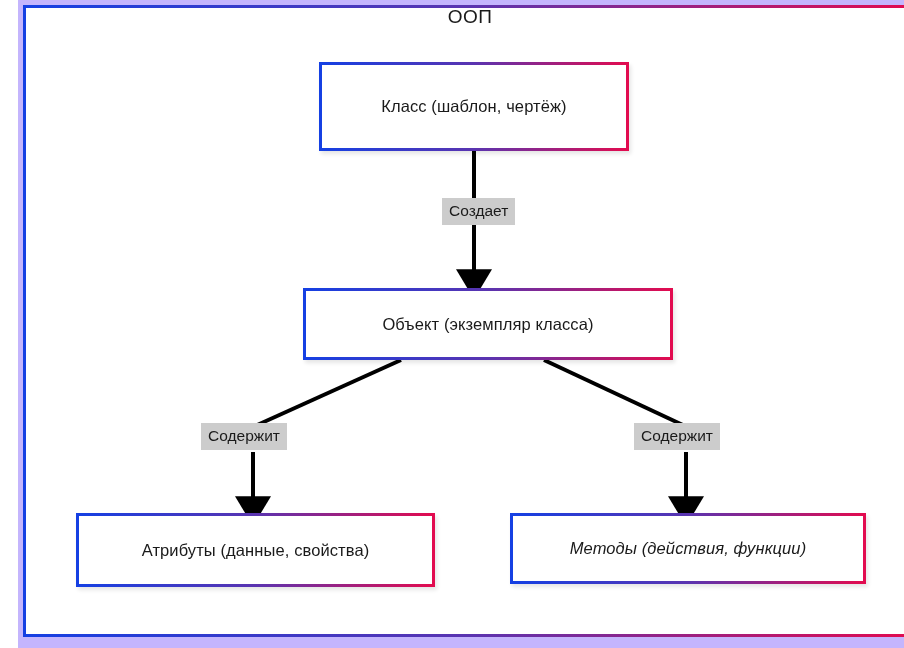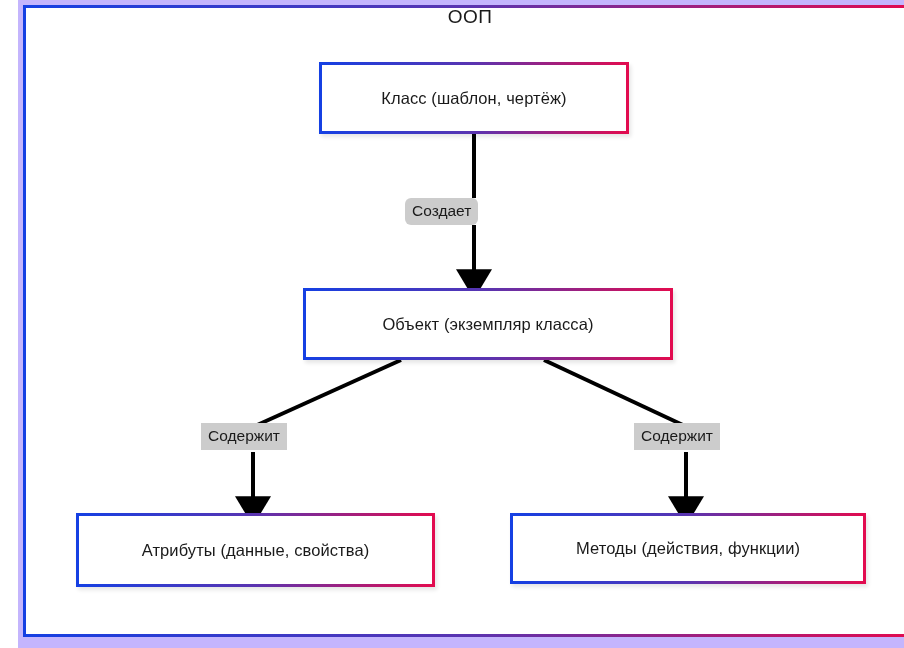--- a/index.html
+++ b/index.html
@@ -56,24 +56,24 @@
     justify-content: center;
     box-shadow: 2px 3px 4px rgba(0,0,0,0.10);
   }
   .node-label {
     font-size: 16.5px;
     color: #1a1a1a;
     white-space: nowrap;
     letter-spacing: 0.1px;
   }
 
-  #node-class   { left: 301px; top: 62px;  width: 310px; height: 72px; }
+  #node-class   { left: 301px; top: 62px;  width: 310px; height: 89px; }
   #node-object  { left: 285px; top: 288px; width: 370px; height: 72px; }
   #node-attrs   { left: 58px;  top: 513px; width: 359px; height: 74px; }
-  #node-methods { left: 492px; top: 513px; width: 356px; height: 71px; }
+  #node-methods { left: 492px; top: 513px; width: 356px; height: 71px; font-style: italic; }
 
   
   #connectors {
     position: absolute;
     left: 0;
     top: 0;
     width: 904px;
     height: 648px;
     pointer-events: none;
   }
@@ -81,21 +81,21 @@
   
   .edge-label {
     position: absolute;
     background: #cccccc;
     color: #1a1a1a;
     font-size: 15.5px;
     line-height: 1.0;
     padding: 5px 7px 6px 7px;
     white-space: nowrap;
   }
-  #edge-label-creates   { left: 387px; top: 198px; border-radius: 6px; }
+  #edge-label-creates   { left: 424px; top: 198px; }
   #edge-label-contains-left  { left: 183px; top: 423px; }
   #edge-label-contains-right { left: 616px; top: 423px; }
 </style>
 </head>
 <body>
 
 <div id="canvas">
 
   <div id="outer-frame"></div>
 

